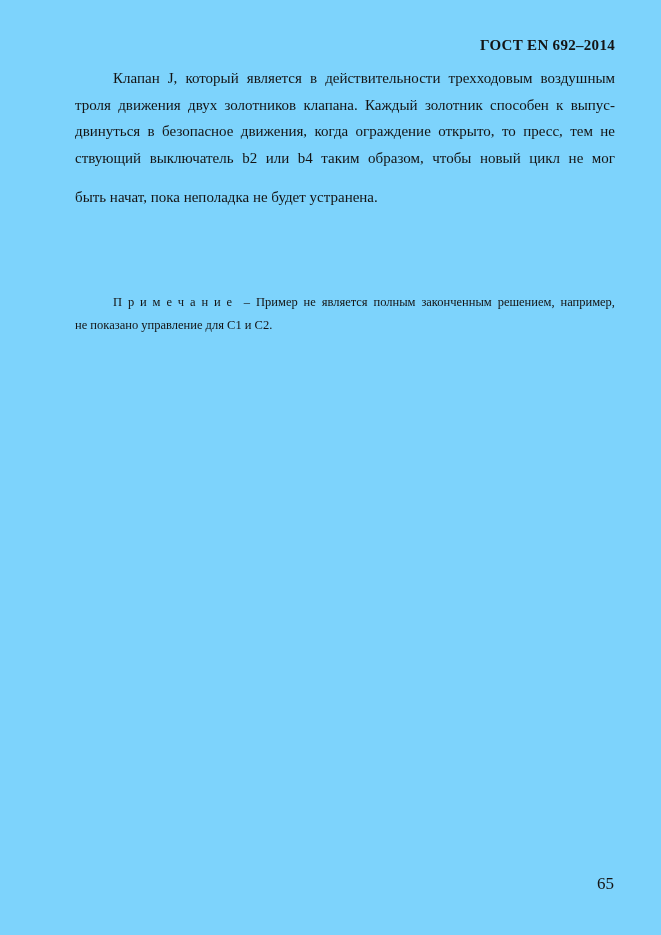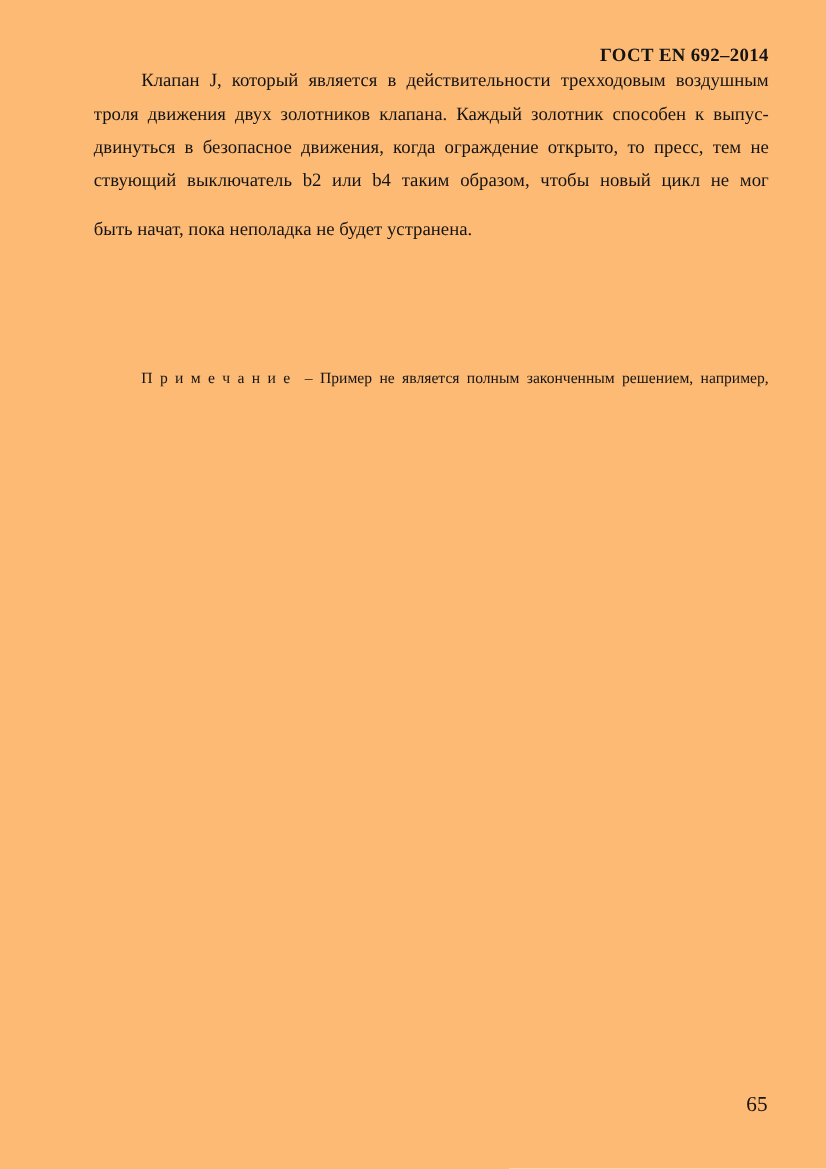--- a/index.html
+++ b/index.html
@@ -4,21 +4,21 @@
 <style>
   html, body {
     margin: 0;
     padding: 0;
     background: #ffffff;
   }
   .page {
     position: relative;
     width: 661px;
     height: 935px;
-    background: #fdba74;
+    background: #7dd3fc;
     font-family: "Liberation Serif", "DejaVu Serif", serif;
     color: #141414;
     overflow: hidden;
   }
   .doc-header {
     position: absolute;
     top: 38px;
     left: 75px;
     width: 540px;
     text-align: right;
@@ -38,20 +38,21 @@
     height: 26.7px;
     line-height: 26.7px;
     text-align: justify;
     text-align-last: justify;
     word-spacing: 1px;
     white-space: nowrap;
   }
   .body-paragraph .line.indent {
     padding-left: 38px;
     width: 502px;
+    margin-top: 13px;
   }
   .body-paragraph .line.last {
     text-align: left;
     text-align-last: left;
     word-spacing: normal;
     margin-top: 12px;
   }
   .note-block {
     position: absolute;
     top: 291px;
@@ -92,17 +93,18 @@
   <div class="body-paragraph">
     <div class="line indent">Клапан J, который является в действительности трехходовым воздушным</div>
     <div class="line">троля движения двух золотников клапана. Каждый золотник способен к выпус-</div>
     <div class="line">двинуться в безопасное движения, когда ограждение открыто, то пресс, тем не</div>
     <div class="line">ствующий выключатель b2 или b4 таким образом, чтобы новый цикл не мог</div>
     <div class="line last">быть начат, пока неполадка не будет устранена.</div>
   </div>
 
   <div class="note-block">
     <div class="note-line indent">П р и м е ч а н и е&nbsp; – Пример не является полным законченным решением, например,</div>
+    <div class="note-line last">не показано управление для C1 и C2.</div>
   </div>
 
   <div class="page-number">65</div>
 
 </div>
 
 </body></html>

